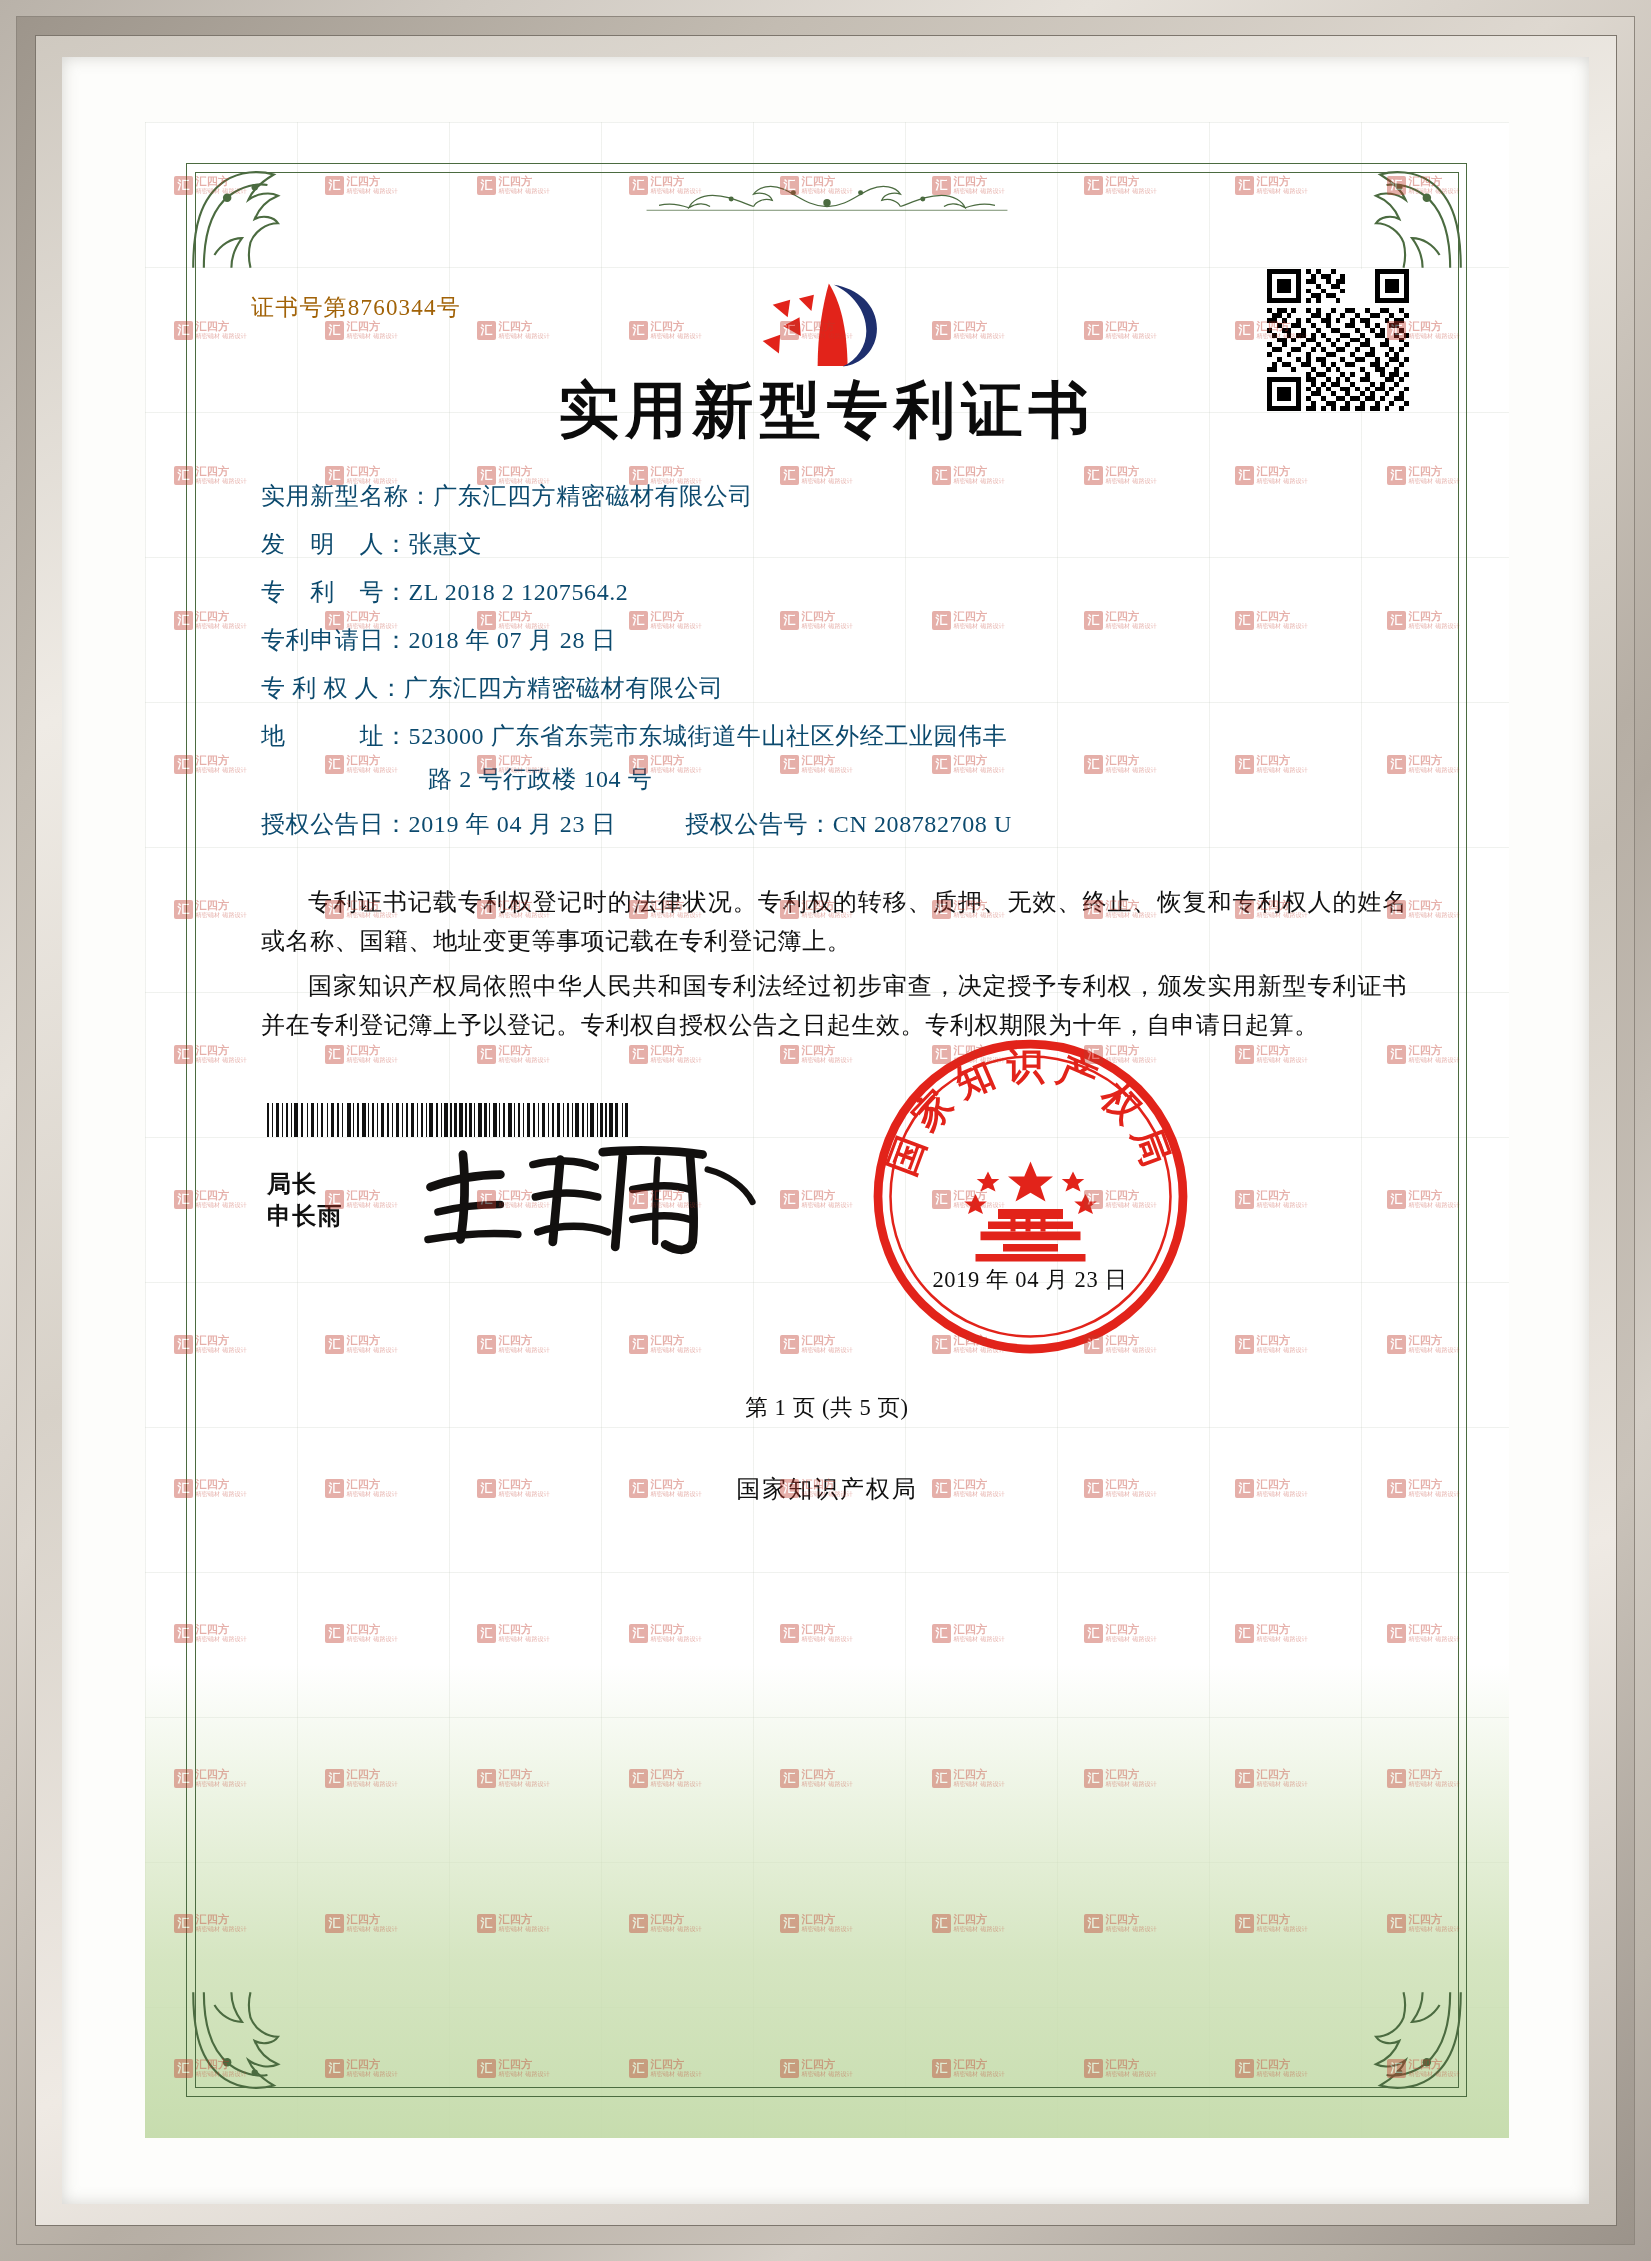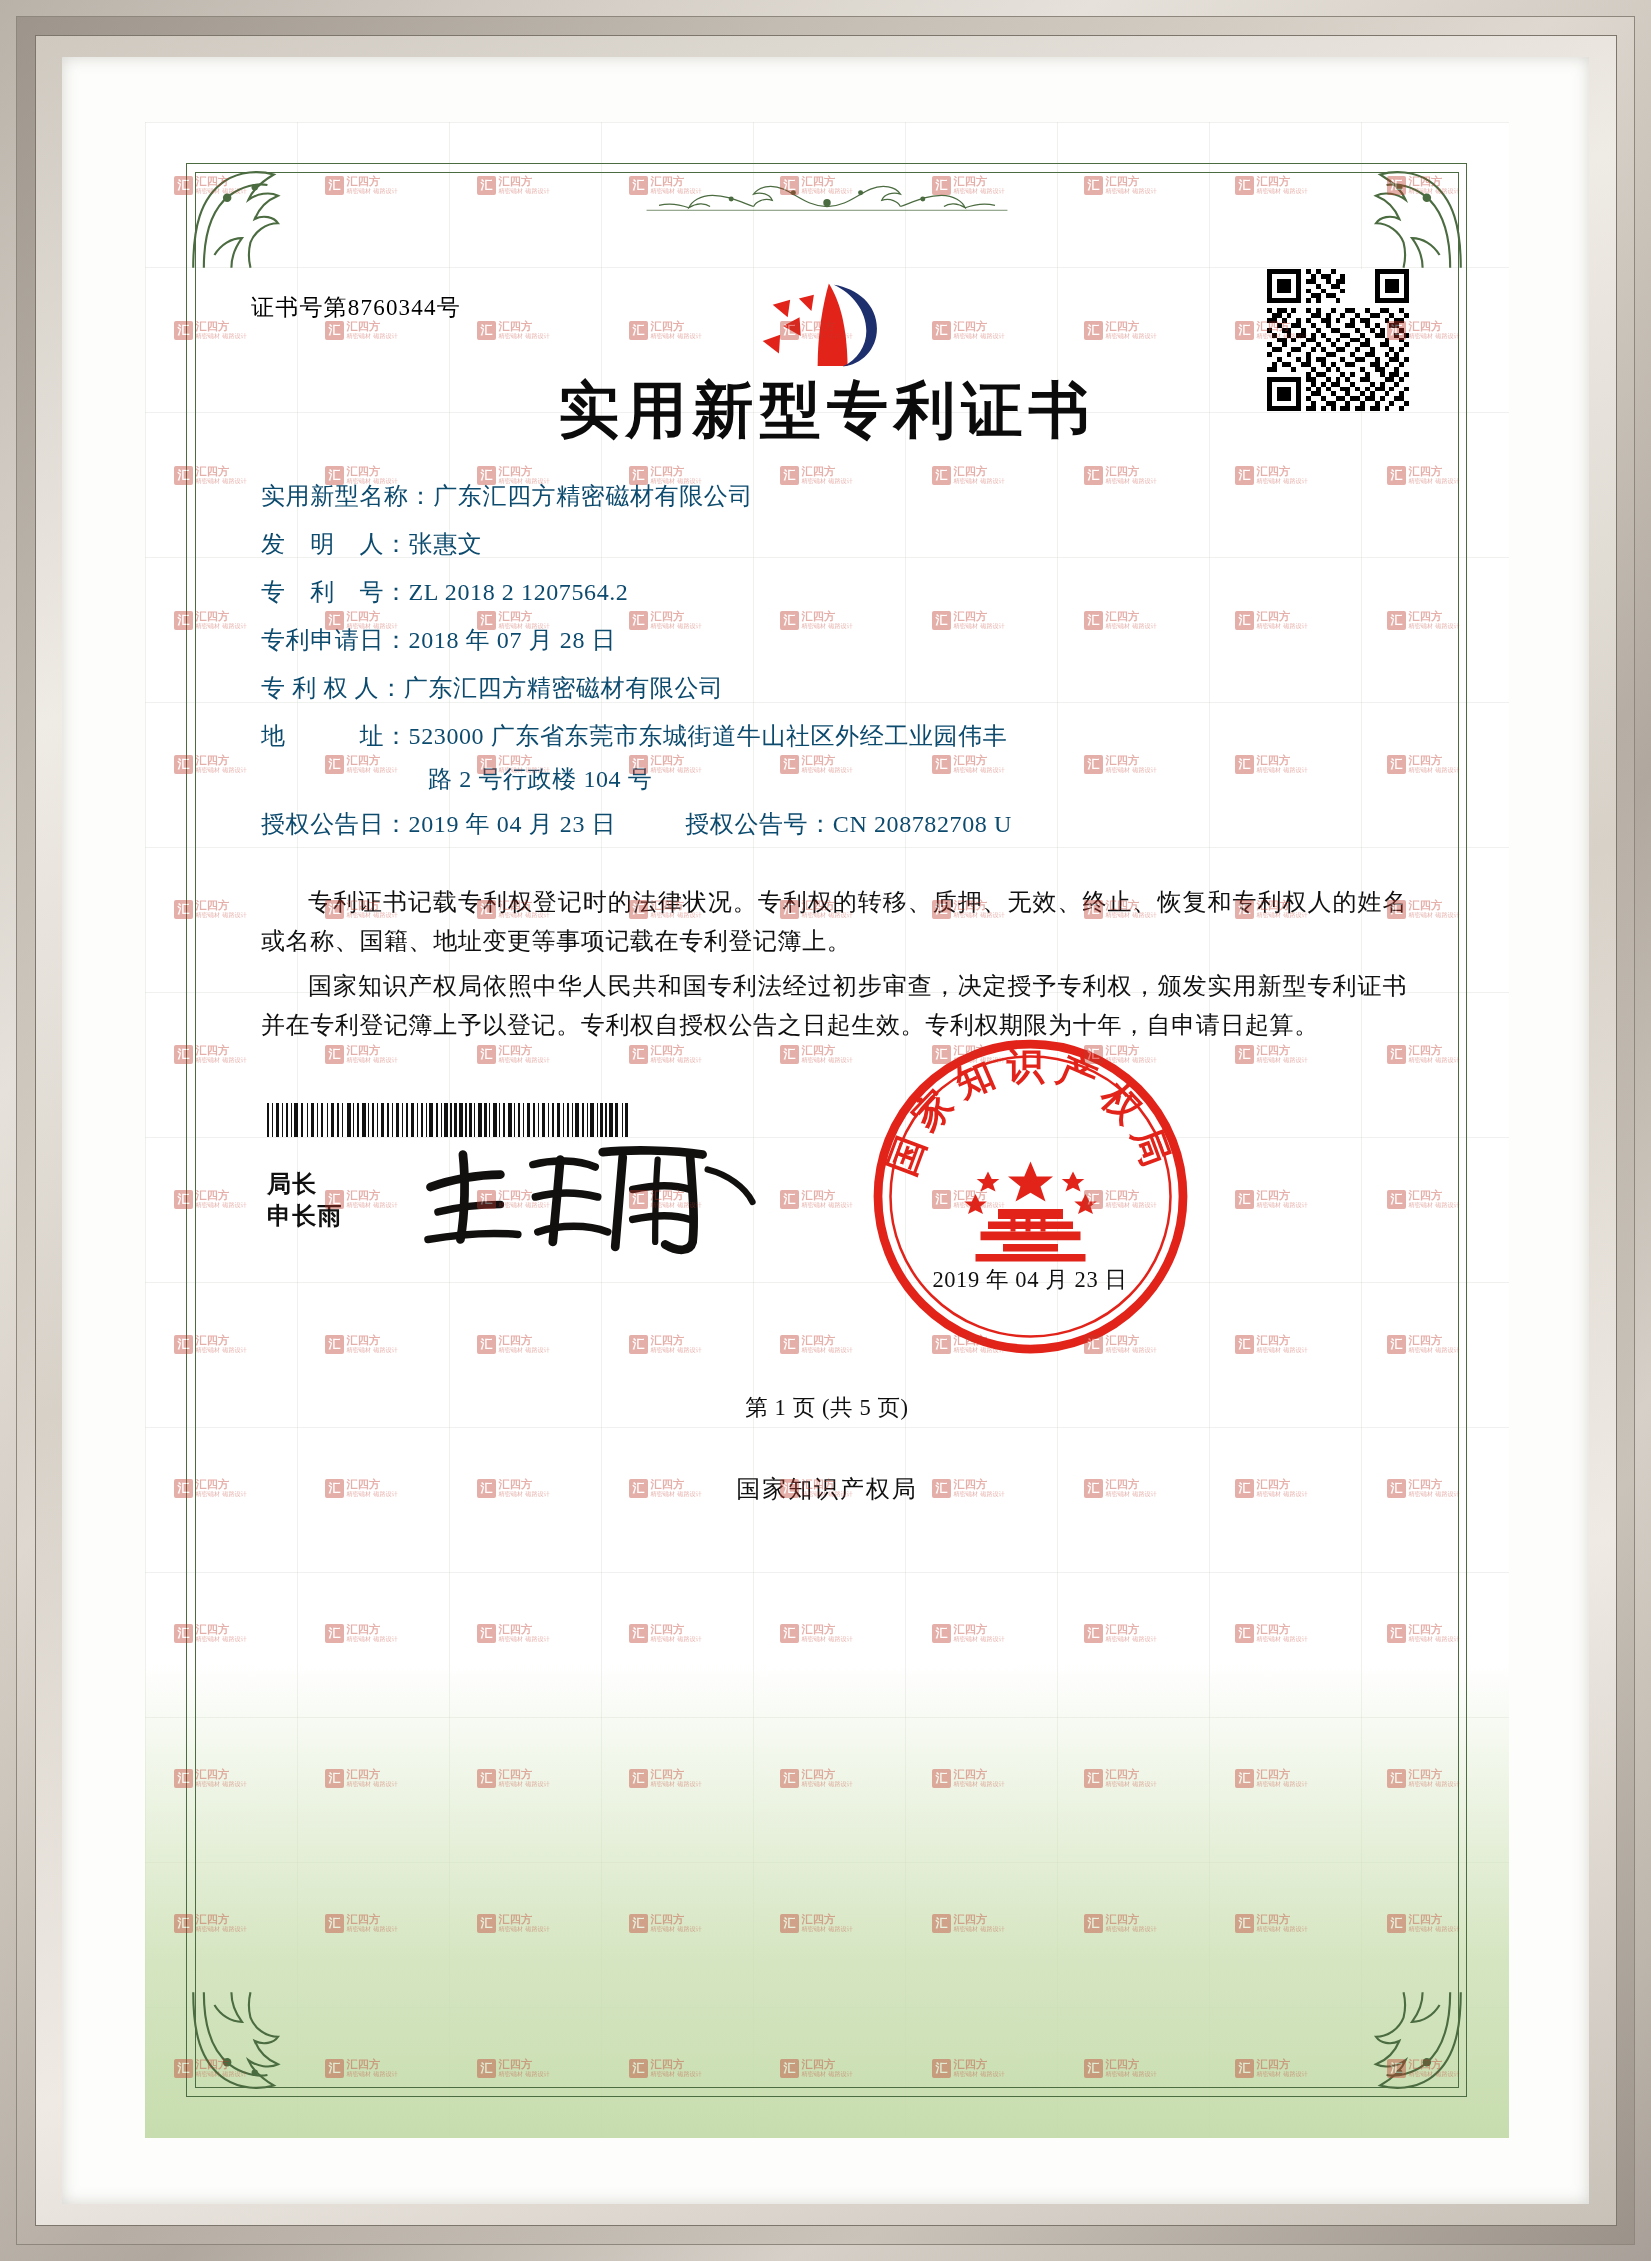--- a/index.html
+++ b/index.html
@@ -120,21 +120,21 @@
     color: #4b6b40;
   }
   .top-ornament svg { width: 100%; height: 100%; display: block; }
 
   
   .cert-number {
     position: absolute;
     left: 106px; top: 170px;
     font-size: 23px;
     letter-spacing: 1.2px;
-    color: #000000;
+    color: #a16207;
     white-space: nowrap;
   }
 
   .logo {
     position: absolute;
     left: 50%; top: 144px;
     transform: translateX(-50%);
     width: 206px; height: 125px;
   }
   .logo svg { width: 100%; height: 100%; display: block; }

